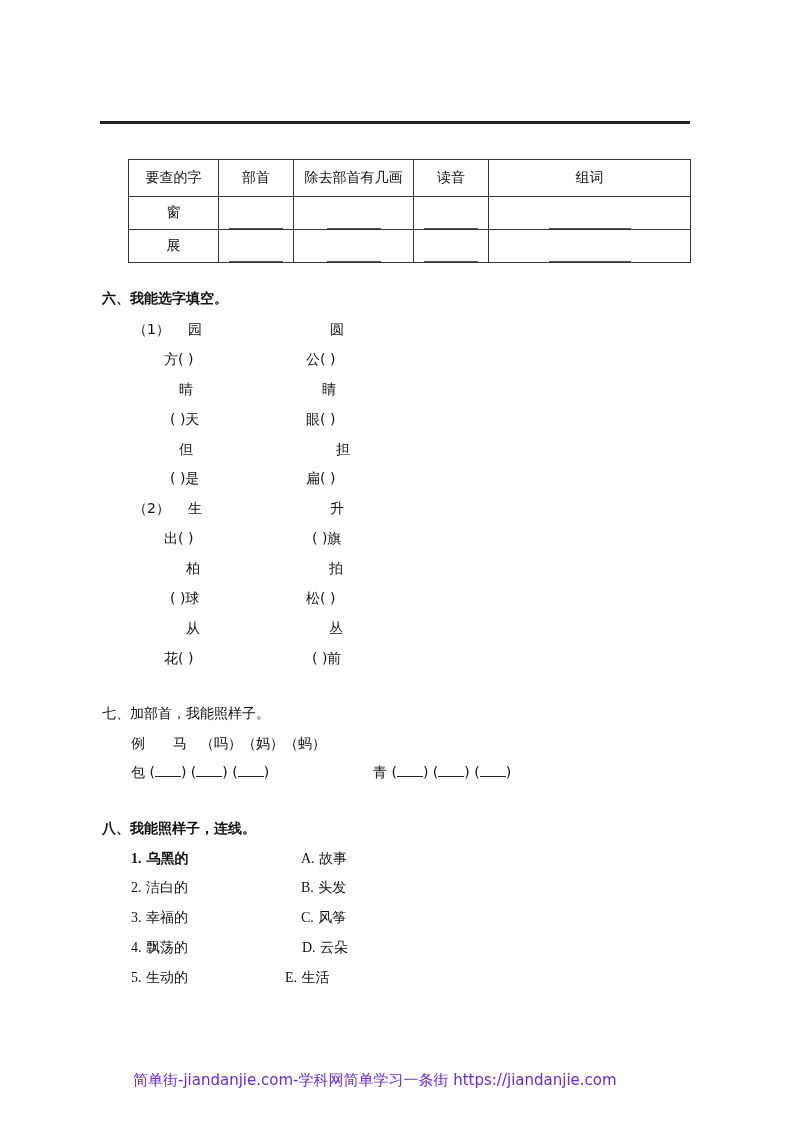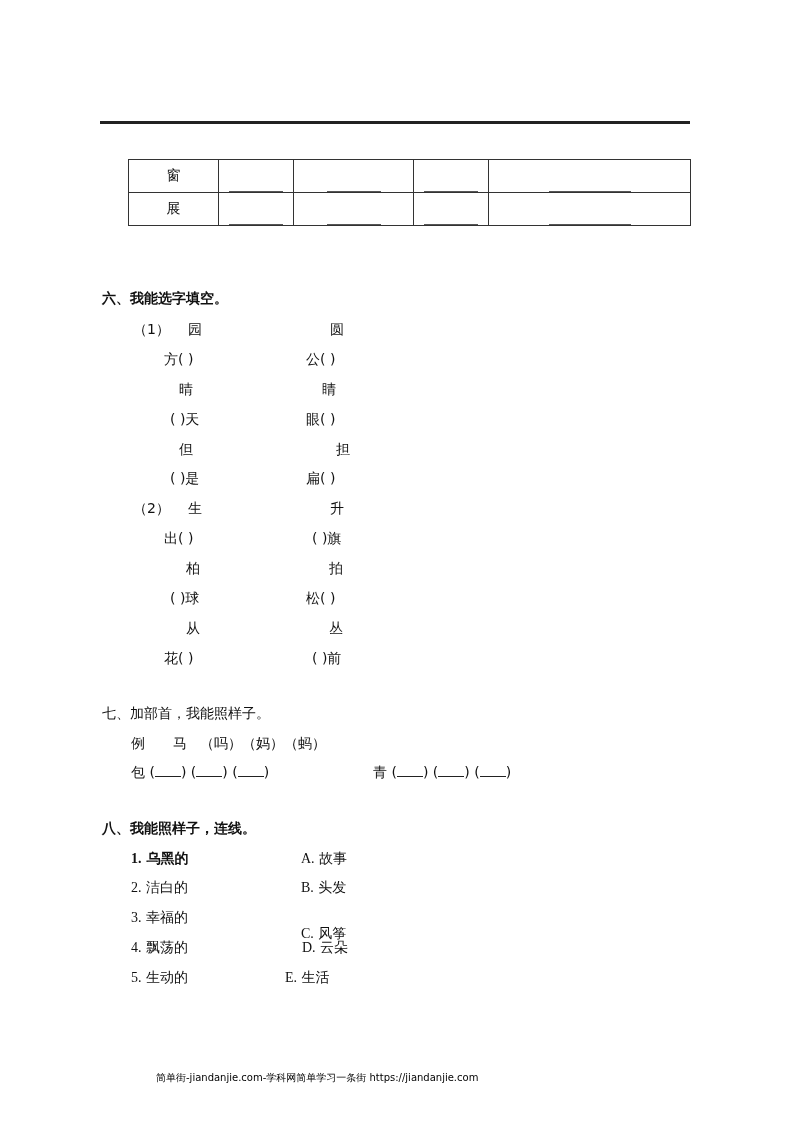--- a/index.html
+++ b/index.html
@@ -23,36 +23,43 @@
     table.lookup td { height: 32px; }
     .blank-line {
       display: inline-block; height: 1px; background: #555555; vertical-align: bottom;
       position: relative; top: 8px;
     }
     .sec-title { font-size: 14px; font-weight: bold; }
     .item { font-size: 14px; }
     .under { display: inline-block; border-bottom: 1px solid #222; width: 26px; height: 12px; vertical-align: baseline; }
     .match { font-size: 14px; }
     .match .num { font-family: "Liberation Serif", serif; }
-    .footer { font-size: 10px; color: #000000; left: 156px; top: 1071px; }
+    .footer { font-size: 15px; color: #6d28d9; left: 133px; top: 1071px; }
   </style>
 </head>
 <body>
 
 <div class="rule"></div>
 
 <table class="lookup">
   <colgroup>
     <col style="width:90px">
       <col style="width:75px">
       <col style="width:120px">
       <col style="width:75px">
       <col style="width:202px">
   </colgroup>
   <tbody>
+      <tr>
+    <th>要查的字</th>
+    <th>部首</th>
+    <th>除去部首有几画</th>
+    <th>读音</th>
+    <th>组词</th>
+  </tr>
   <tr>
     <td>窗</td>
     <td><span class="blank-line" style="width:54px"></span></td>
     <td><span class="blank-line" style="width:54px"></span></td>
     <td><span class="blank-line" style="width:54px"></span></td>
     <td><span class="blank-line" style="width:82px"></span></td>
   </tr>
   <tr>
     <td>展</td>
     <td><span class="blank-line" style="width:54px"></span></td>
@@ -118,17 +125,17 @@
 <div class="abs sec-title" style="left:102px; top:820px;">八、我能照样子，连线。</div>
 
 <div class="abs match" style="left:131px; top:850px;font-weight:bold;"><span class="num">1.</span> <span>乌黑的</span></div>
 <div class="abs match" style="left:131px; top:879px;"><span class="num">2.</span> <span>洁白的</span></div>
 <div class="abs match" style="left:131px; top:909px;"><span class="num">3.</span> <span>幸福的</span></div>
 <div class="abs match" style="left:131px; top:939px;"><span class="num">4.</span> <span>飘荡的</span></div>
 <div class="abs match" style="left:131px; top:969px;"><span class="num">5.</span> <span>生动的</span></div>
 
 <div class="abs match" style="left:301px; top:850px;"><span class="num">A.</span> <span>故事</span></div>
 <div class="abs match" style="left:301px; top:879px;text-align:center;"><span class="num">B.</span> <span>头发</span></div>
-<div class="abs match" style="left:301px; top:909px;margin-top:16px;"><span class="num">C.</span> <span>风筝</span></div>
+<div class="abs match" style="left:301px; top:909px;"><span class="num">C.</span> <span>风筝</span></div>
 <div class="abs match" style="left:302px; top:939px;"><span class="num">D.</span> <span>云朵</span></div>
 <div class="abs match" style="left:285px; top:969px;"><span class="num">E.</span> <span>生活</span></div>
 
 <div class="abs footer">简单街-jiandanjie.com-学科网简单学习一条街 https://jiandanjie.com</div>
 
 </body></html>

